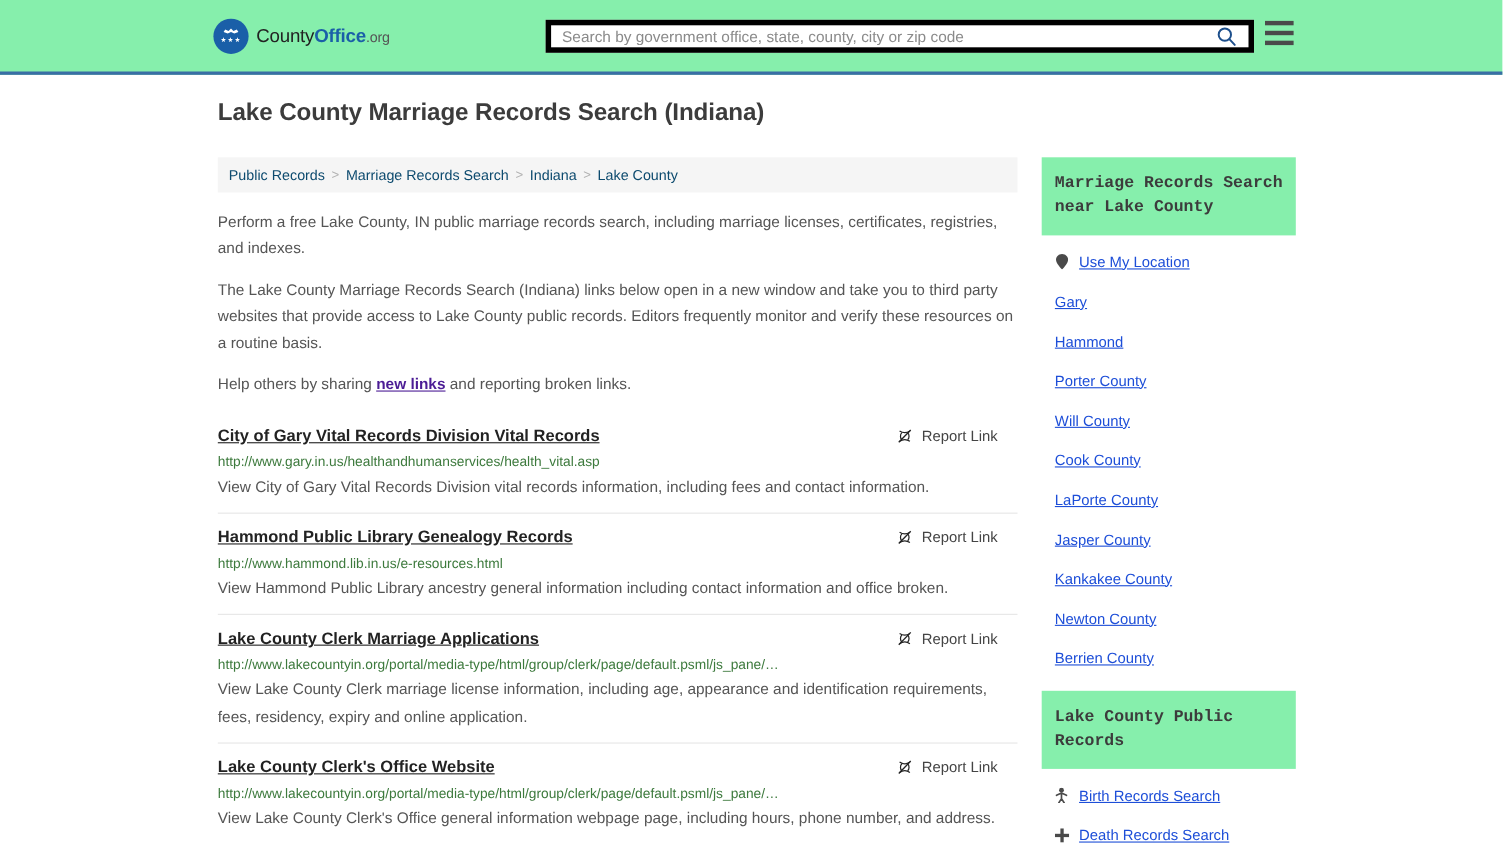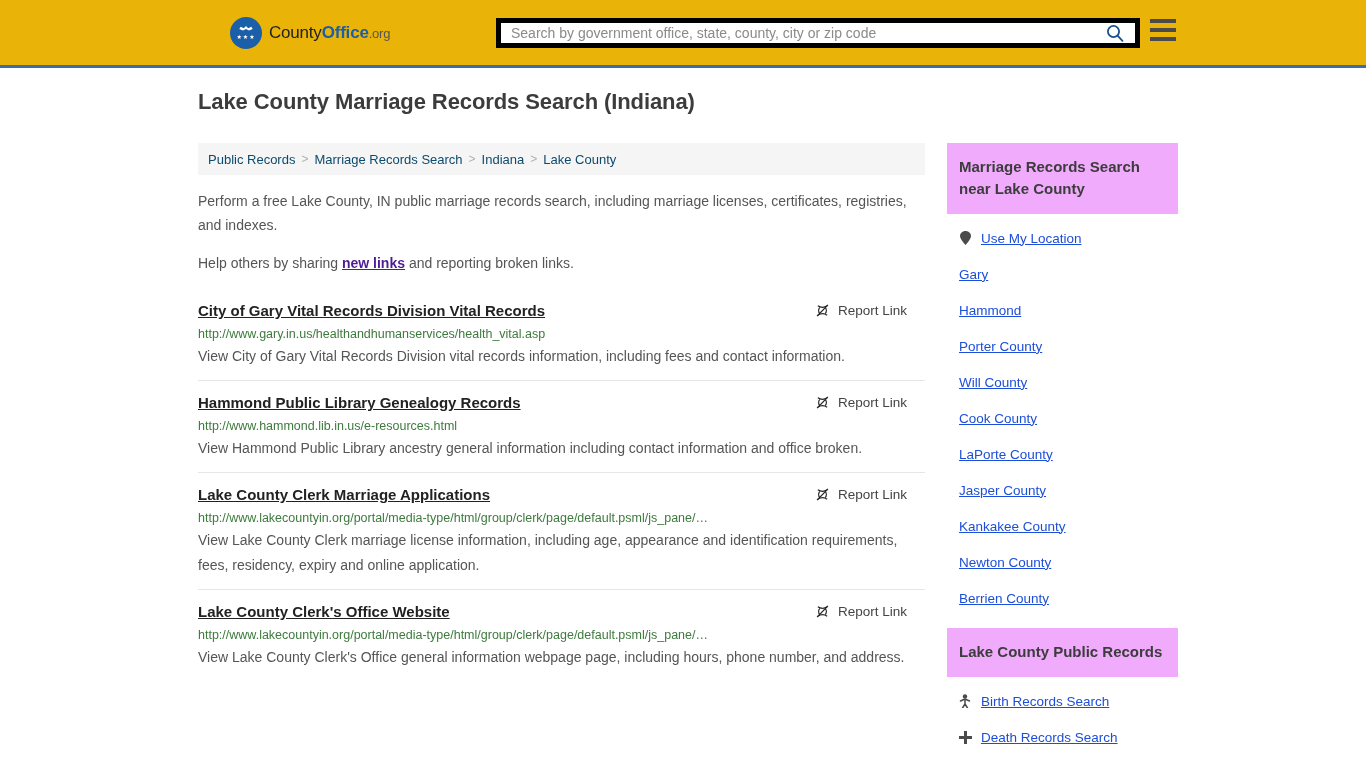--- a/index.html
+++ b/index.html
@@ -10,26 +10,25 @@
     height: 768px;
     overflow: hidden;
     background: #ffffff;
     font-family: "Liberation Sans", sans-serif;
     color: #444444;
   }
 
   
   .site-header {
     height: 68px;
-    background: #eab308;
+    background: #86efac;
     border-bottom: 3px solid #3a6ea5;
     display: flex;
     align-items: center;
     position: relative;
-    padding-left: 36px;
   }
   .brand {
     display: flex;
     align-items: center;
     margin-left: 194px;
     gap: 7px;
   }
   .brand-mark {
     width: 32px; height: 32px;
     border-radius: 50%;
@@ -210,26 +209,27 @@
     font-size: 14px;
     color: #555555;
     line-height: 25px;
     margin-top: 2px;
     max-width: 715px;
   }
 
   
   .side-panel { margin-bottom: 12px; }
   .side-panel-head {
-    background: #f0abfc;
+    background: #86efac;
     padding: 13px 12px 14px 12px;
     font-size: 15px;
     font-weight: bold;
     color: #3c3c3c;
     line-height: 22px;
+    font-family: Liberation Mono, monospace;
   }
   .side-links { padding: 6px 0 0 12px; }
   .side-link {
     display: flex;
     align-items: center;
     gap: 9px;
     height: 36px;
     font-size: 13.5px;
   }
   .side-link a {
@@ -290,20 +290,21 @@
           <span class="sep">&gt;</span>
           <a>Marriage Records Search</a>
           <span class="sep">&gt;</span>
           <a>Indiana</a>
           <span class="sep">&gt;</span>
           <a>Lake County</a>
         </nav>
 
         <div class="intro">
           <p>Perform a free Lake County, IN public marriage records search, including marriage licenses, certificates, registries, and indexes.</p>
+          <p>The Lake County Marriage Records Search (Indiana) links below open in a new window and take you to third party websites that provide access to Lake County public records. Editors frequently monitor and verify these resources on a routine basis.</p>
           <p><span>Help others by sharing </span><a>new links</a><span> and reporting broken links.</span></p>
         </div>
 
         <div class="results">
 
           <div class="result">
             <div class="result-head">
               <a class="result-title">City of Gary Vital Records Division Vital Records</a>
               <span class="report-link">
                 <svg width="15" height="15" viewBox="0 0 16 16" xmlns="http://www.w3.org/2000/svg">

